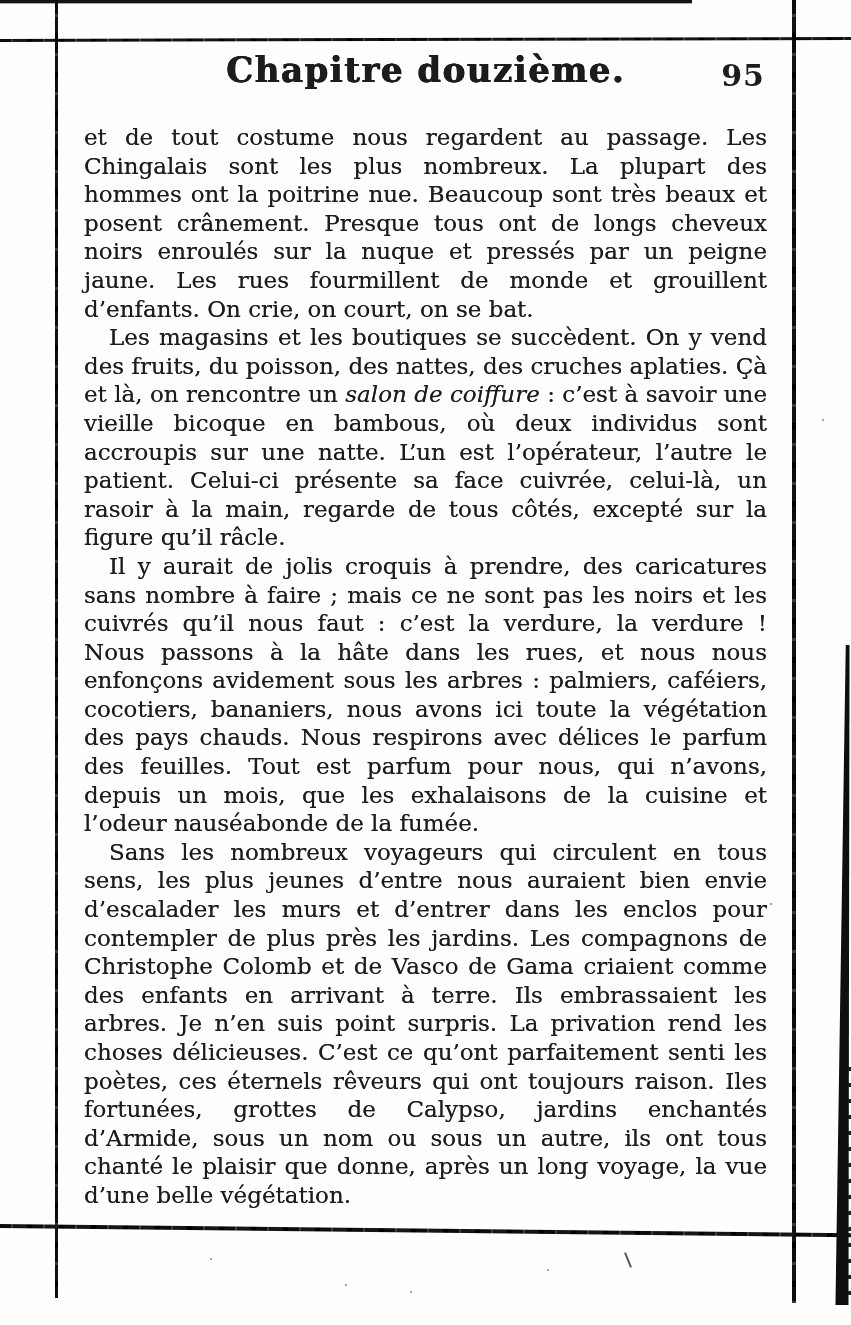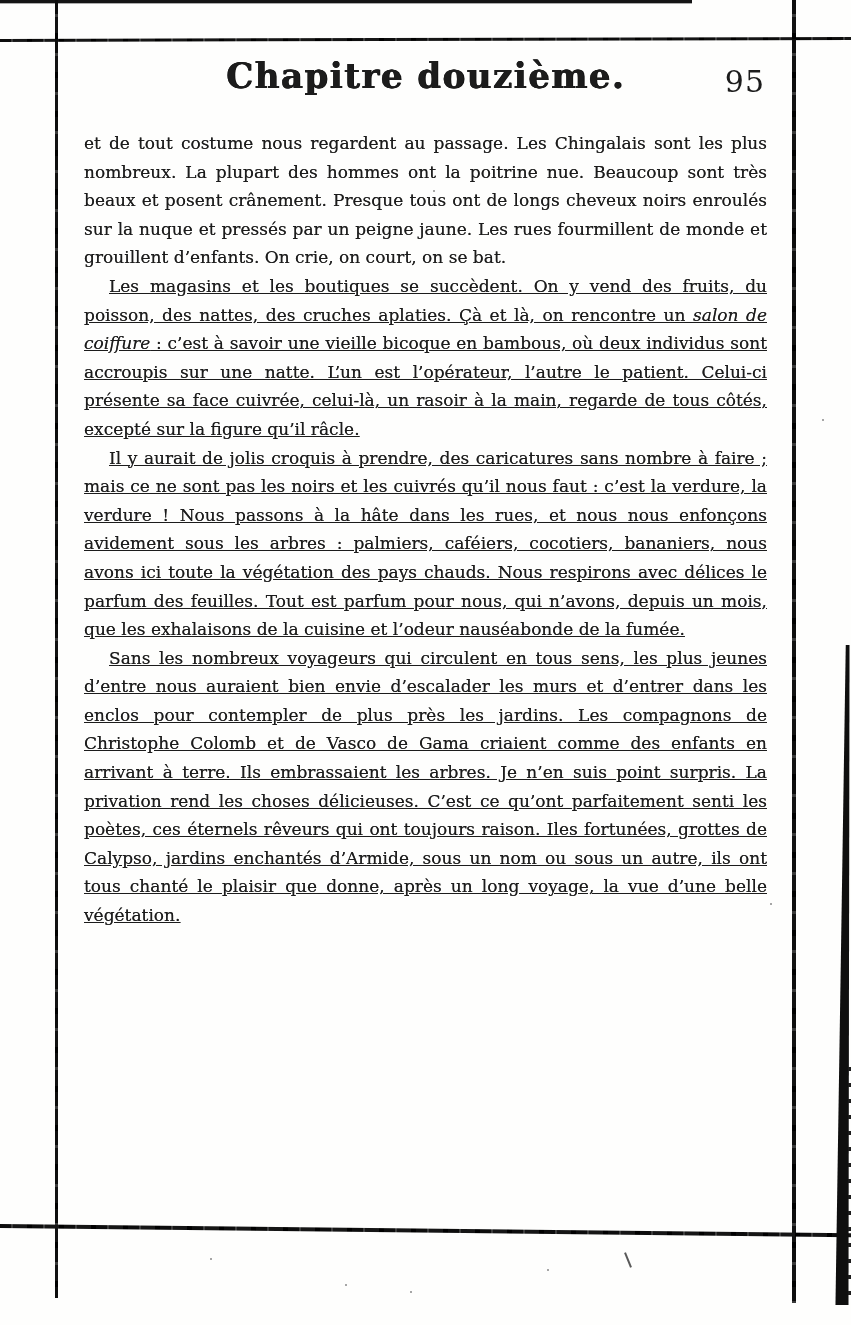--- a/index.html
+++ b/index.html
@@ -33,43 +33,43 @@
   #edge-ticks {
     position:absolute; left:848px; top:1055px; width:3px; height:250px;
     background:repeating-linear-gradient(180deg, transparent 0 12px, #1d1d1d 12px 16px);
   }
   .speck { position:absolute; width:2px; height:2px; background:#2a2a2a; border-radius:50%; opacity:.55; }
   #stray-stroke {
     position:absolute; left:627px; top:1252px; width:2px; height:16px;
     background:#303030; transform:rotate(-22deg); opacity:.8;
   }
   
-  .content { position:absolute; left:84px; top:56px; width:683px; }
+  .content { position:absolute; left:84px; top:50px; width:683px; }
   .header-row { position:relative; height:52px; }
   .chapter-title {
     text-align:center;
     font-weight:bold;
     font-size:34px;
     letter-spacing:1.5px;
     text-shadow:0.8px 0 0 #141414, 0 0 0.6px rgba(0,0,0,0.8);
     transform:scaleY(1.04);
   }
   .page-number {
     position:absolute; right:2px; top:8px;
-    font-size:30px; letter-spacing:1px;
+    font-size:30px; letter-spacing:1px;font-weight:bold;
   }
   .body-text {
     margin-top:21px;
-    font-size:17px;
+    font-size:23px;
     line-height:28.6px;
     text-align:justify;
     text-shadow:0 0 0.45px rgba(20,20,20,0.72);
   }
   .body-text p { margin:0; }
-  .body-text p.indent { text-indent:25px;text-decoration:underline; }
+  .body-text p.indent { text-indent:25px; }
 </style>
 </head>
 <body>
 
 <div id="top-rule" class="rule-h"></div>
 <div id="left-border" class="rule-v"></div>
 <div id="right-border" class="rule-v"></div>
 <div id="bottom-rule" class="rule-h"></div>
 <div id="header-rule"></div>
 <div id="edge-shadow"></div>

